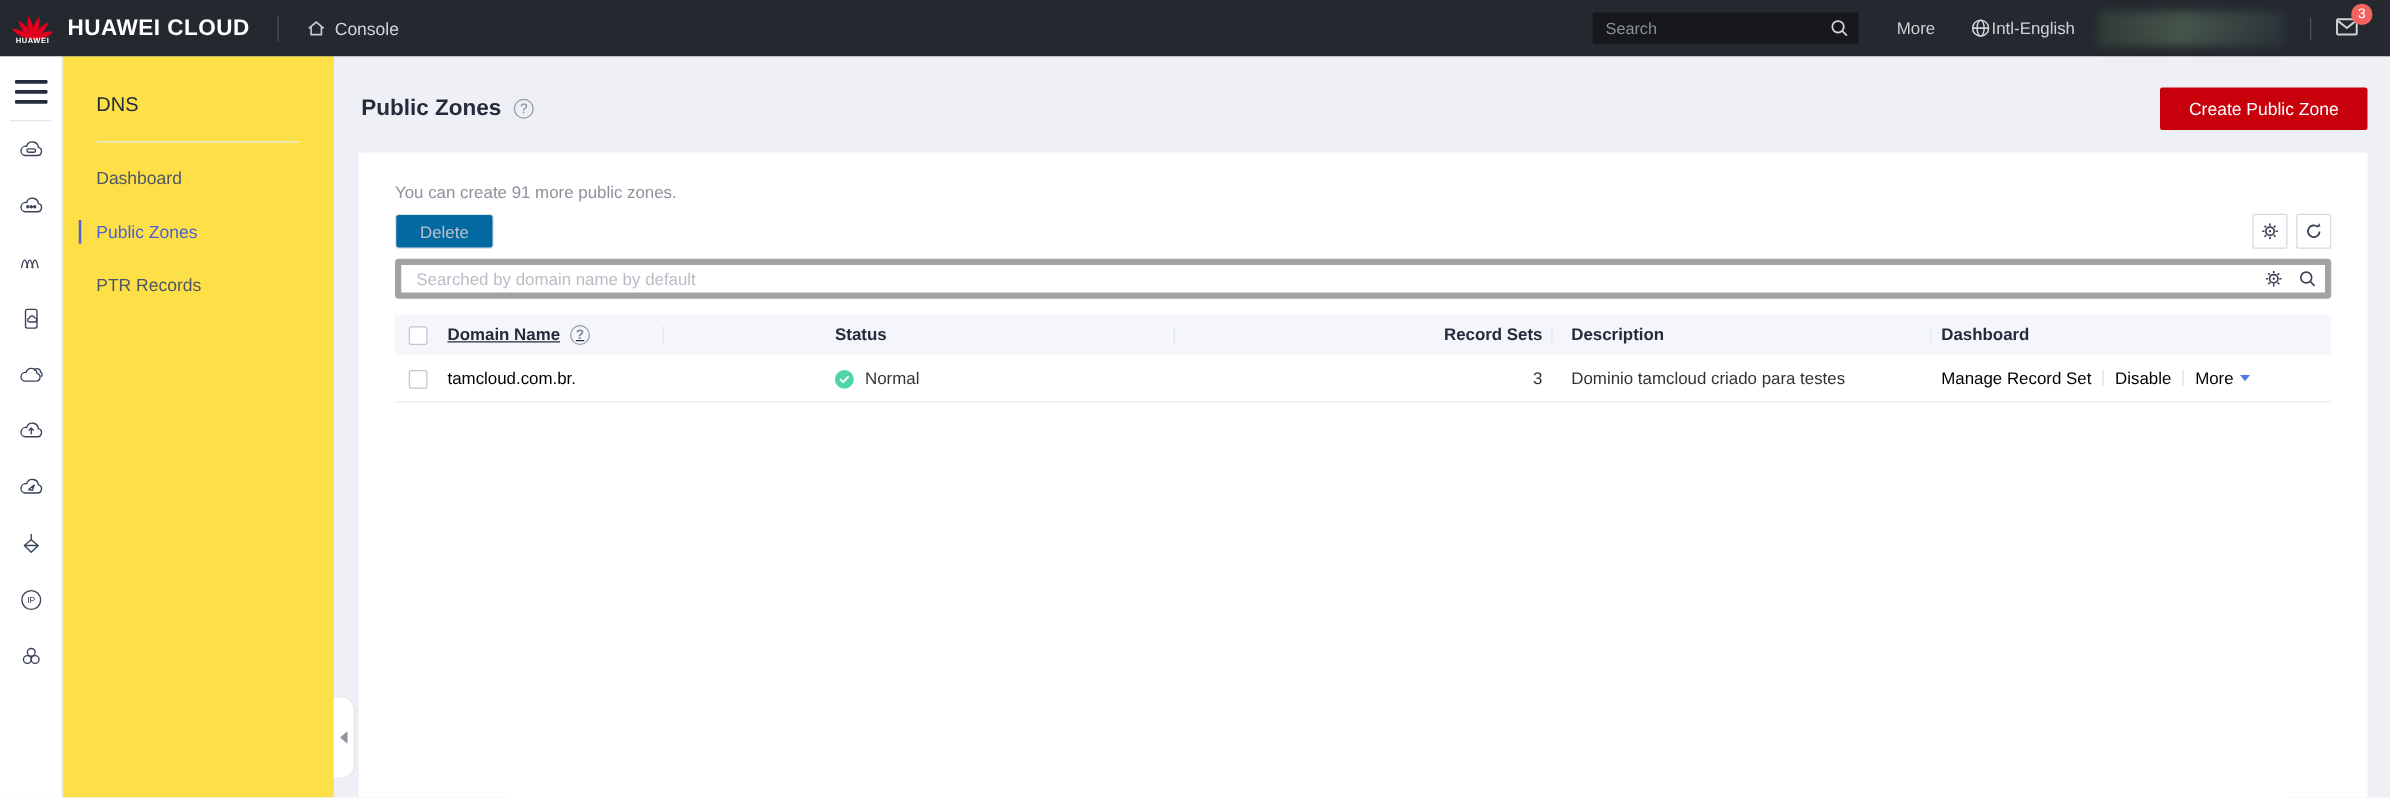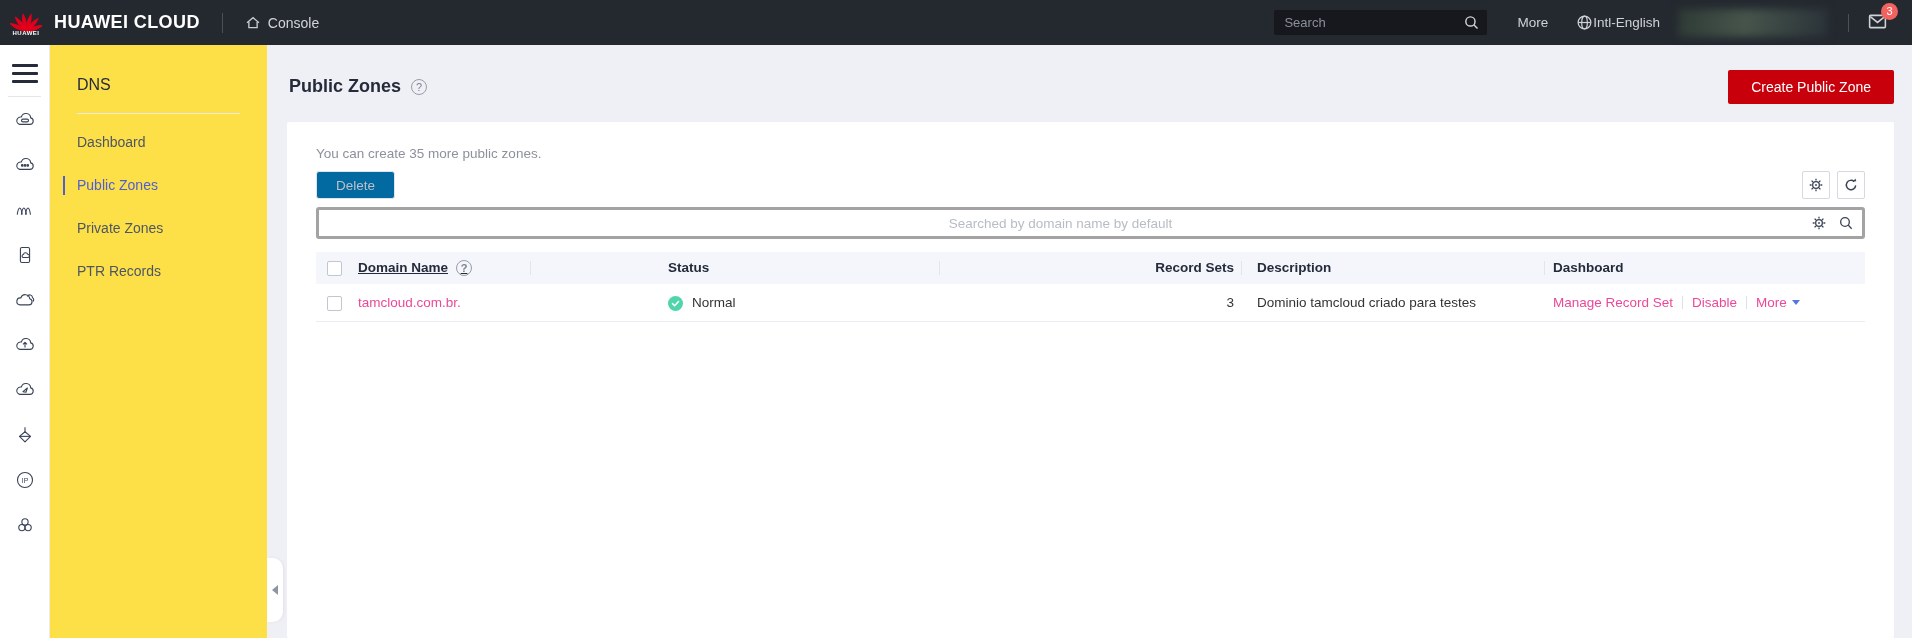--- a/index.html
+++ b/index.html
@@ -107,24 +107,23 @@
     color:#bcc0c8; font-size:13.5px; cursor:default; font-family:"Liberation Sans", sans-serif;
   }
   .tool-icons { display:flex; gap:7px; }
   .icon-btn {
     width:28px; height:28px; background:#fff; border:1px solid #d5d9e0; border-radius:2px;
     display:flex; align-items:center; justify-content:center; cursor:pointer;
   }
 
   .search-row { position:relative; margin-top:8px; }
   .search-row input {
-    width:100%; height:32px; border:3px solid #a3a3a3; border-radius:3px;
+    width:100%; height:32px; border:5px solid #a3a3a3; border-radius:3px;
     padding:0 72px 0 12px; font-size:13.5px; color:#1d4ed8; outline:none;
     font-family:"Liberation Sans", sans-serif;
-    text-align:center;
   }
   .search-row input::placeholder { color:#b8bcc5; }
   .search-row .in-gear { position:absolute; right:38px; top:8px; cursor:pointer; }
   .search-row .in-mag  { position:absolute; right:11px; top:8px; cursor:pointer; }
 
   
   .tbl { margin-top:13px; }
   .tbl-header { position:relative; height:32px; background:#f4f6fb; }
   .tbl-header .cell { position:absolute; top:0; height:32px; line-height:32px; font-size:13.5px; font-weight:bold; color:#252b3a; white-space:nowrap; }
   .tbl-header .vsep { position:absolute; top:9px; width:1px; height:14px; background:#e1e5ec; }
@@ -136,21 +135,21 @@
     display:inline-block; vertical-align:middle; cursor:pointer;
   }
   .c-check { left:11px; display:flex; align-items:center; }
   .c-domain { left:42px; }
   .c-status { left:352px; display:flex; align-items:center; gap:9px; }
   .c-rsets  { left:650px; width:268px; text-align:right; }
   .c-desc   { left:941px; }
   .c-op     { left:1237px; }
   .hdr-domain-wrap { display:flex; align-items:center; gap:8px; height:32px;text-decoration:underline; }
 
-  .link { color:#ec4899; cursor:pointer; text-decoration:none;text-align:center; }
+  .link { color:#000000; cursor:pointer; text-decoration:none;text-align:center; }
   .status-dot {
     width:15px; height:15px; border-radius:50%; background:#50d4ab;
     display:inline-flex; align-items:center; justify-content:center;
   }
   .op-sep { display:inline-block; width:1px; height:13px; background:#dde0e6; margin:0 9px; vertical-align:-2px; }
   .caret-down {
     display:inline-block; width:0; height:0; margin-left:5px; vertical-align:2px;
     border-left:4px solid transparent; border-right:4px solid transparent; border-top:5px solid #5377e2;
   }
 </style>
@@ -283,37 +282,36 @@
     </svg>
   </div>
 </div>
 
 <div class="nav-panel">
   <div class="nav-title">DNS</div>
   <div class="nav-divider"></div>
   <div class="nav-items">
     <div class="nav-item">Dashboard</div>
     <div class="nav-item active">Public Zones</div>
-    <div class="nav-item">Private Zones</div>
     <div class="nav-item">PTR Records</div>
   </div>
 </div>
 <div class="collapse-tab">
   <div class="tri"></div>
 </div>
 
 <div class="main">
   <div class="page-header">
     <span class="page-title">Public Zones</span>
     <span class="help-circle">?</span>
   </div>
   <button class="create-btn">Create Public Zone</button>
 
   <div class="panel">
-    <div class="quota-hint">You can create 35 more public zones.</div>
+    <div class="quota-hint">You can create 91 more public zones.</div>
 
     <div class="toolbar">
       <button class="delete-btn" disabled="">Delete</button>
       <div class="tool-icons">
         <div class="icon-btn">
           <svg width="16" height="16" viewBox="0 0 24 24" fill="none" stroke="#3a4254" stroke-width="2">
             <circle cx="12" cy="12" r="5"></circle>
               <circle cx="12" cy="12" r="1.4" fill="#3a4254" stroke="none"></circle>
             <path d="M12 2.6v2.8M12 18.6v2.8M2.6 12h2.8M18.6 12h2.8M5.4 5.4l2 2M16.6 16.6l2 2M18.6 5.4l-2 2M7.4 16.6l-2 2"></path>
           </svg>

